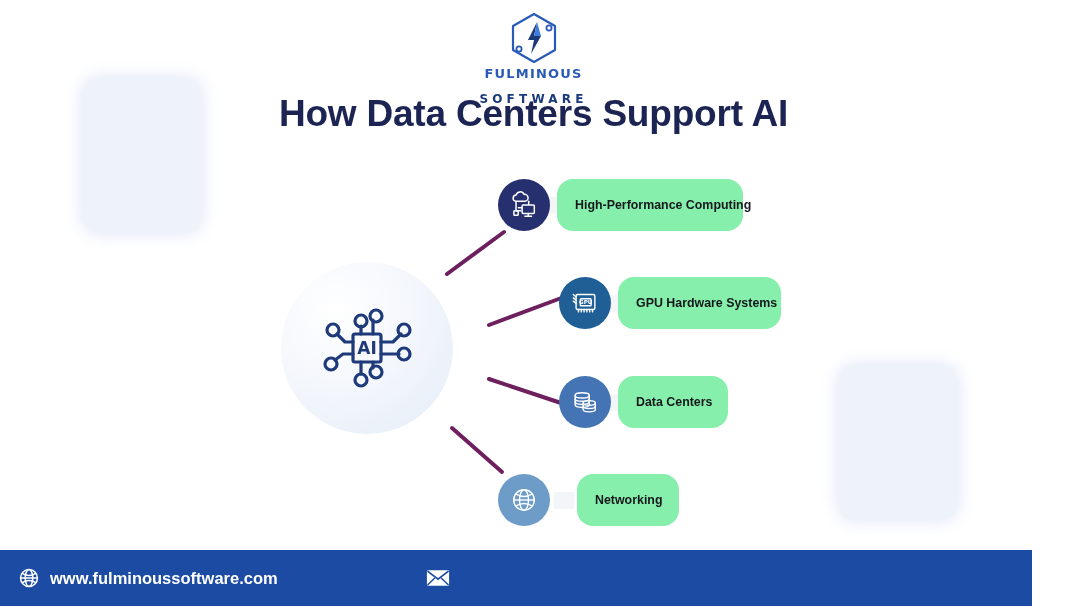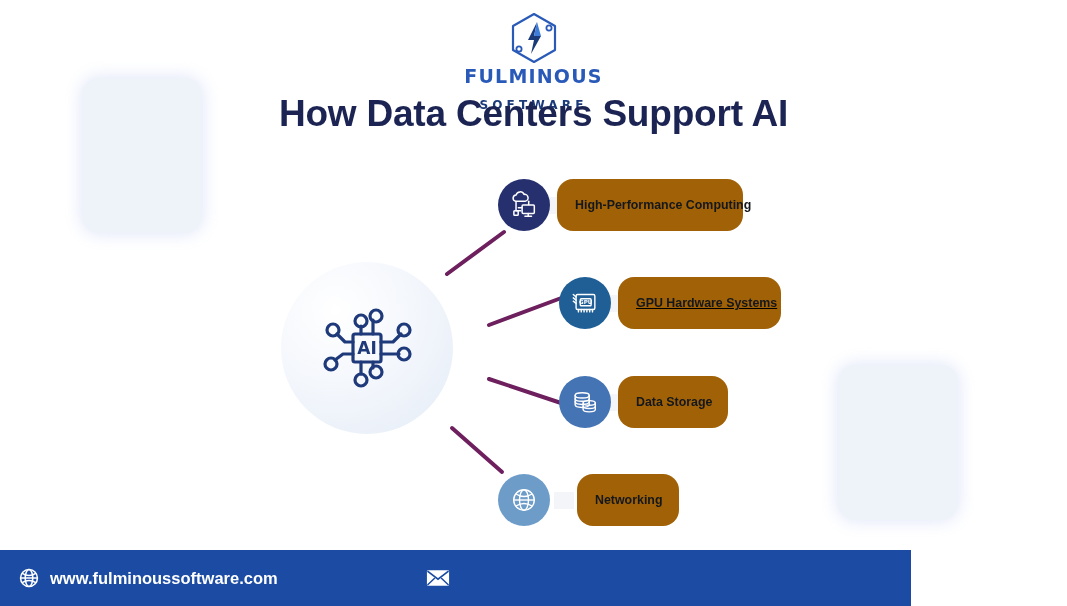--- a/index.html
+++ b/index.html
@@ -28,21 +28,21 @@
   
   .logo-wrap {
     position: absolute;
     left: 0; right: 0; top: 8px;
     display: flex;
     flex-direction: column;
     align-items: center;
   }
   .logo-mark { width: 62px; height: 62px; display: block; }
   .logo-word {
-    font-size: 19px;
+    font-size: 13px;
     letter-spacing: 1.2px;
     font-weight: 700;
     color: #2a5ab8;
     line-height: 1;
     margin-top: -3px;
     font-family: "DejaVu Sans", sans-serif;
   }
   .logo-sub {
     font-size: 12px;
     letter-spacing: 4.2px;
@@ -93,21 +93,21 @@
   }
   .node-circle svg { width: 30px; height: 30px; display: block; }
   .node-tab {
     width: 20px; height: 17px;
     background: #f3f5f9;
     margin-left: -6px;
     z-index: 1;
     flex: 0 0 auto;
   }
   .node-pill {
-    background: #a16207;
+    background: #86efac;
     border-radius: 16px;
     margin-left: -7px;
     height: 52px;
     display: flex;
     align-items: center;
     padding: 0 18px;
     z-index: 2;
     box-sizing: border-box;
     text-align: center;
   }
@@ -118,29 +118,29 @@
     white-space: nowrap;
     font-family: "Liberation Sans", sans-serif;
   }
 
   .node-0 { left: 498px; top: 179px; }
   .node-1 { left: 559px; top: 277px; }
   .node-2 { left: 559px; top: 376px; }
   .node-3 { left: 498px; top: 474px; gap: 10px; }
 
   .node-0 .node-pill { width: 186px; }
-  .node-1 .node-pill { width: 163px; text-decoration: underline; }
+  .node-1 .node-pill { width: 163px; }
   .node-2 .node-pill { width: 110px; }
   .node-3 .node-pill { width: 102px; }
 
   
   .footer {
     position: absolute;
     left: 0; bottom: 0;
-    width: 911px;
+    width: 1032px;
     height: 56px;
     background: #1b4ba3;
     display: flex;
     align-items: center;
   }
   .footer-item {
     display: flex;
     align-items: center;
     gap: 10px;
     color: #ffffff;
@@ -255,21 +255,21 @@
         <path d="M5.5 12.4 a7.5 2.8 0 0 0 15 0"></path>
         <path d="M5.5 15.8 a7.5 2.8 0 0 0 15 0"></path>
         <ellipse cx="20.5" cy="17" rx="6.5" ry="2.5"></ellipse>
         <path d="M14 17 L14 24 a6.5 2.5 0 0 0 13 0 L27 17"></path>
         <path d="M14 20.5 a6.5 2.5 0 0 0 13 0"></path>
       </g>
     </svg>
   </div>
   <div class="node-tab"></div>
   <div class="node-pill">
-    <span class="node-label">Data Storage</span>
+    <span class="node-label">Data Centers</span>
   </div>
 </div>
 
 <div class="node node-3">
   <div class="node-circle" style="background:#6d9cc9">
     <svg viewBox="0 0 32 32">
       <g fill="none" stroke="#ffffff" stroke-width="1.5">
         <circle cx="16" cy="16" r="11"></circle>
         <ellipse cx="16" cy="16" rx="4.8" ry="11"></ellipse>
         <path d="M5 16 L27 16"></path>

